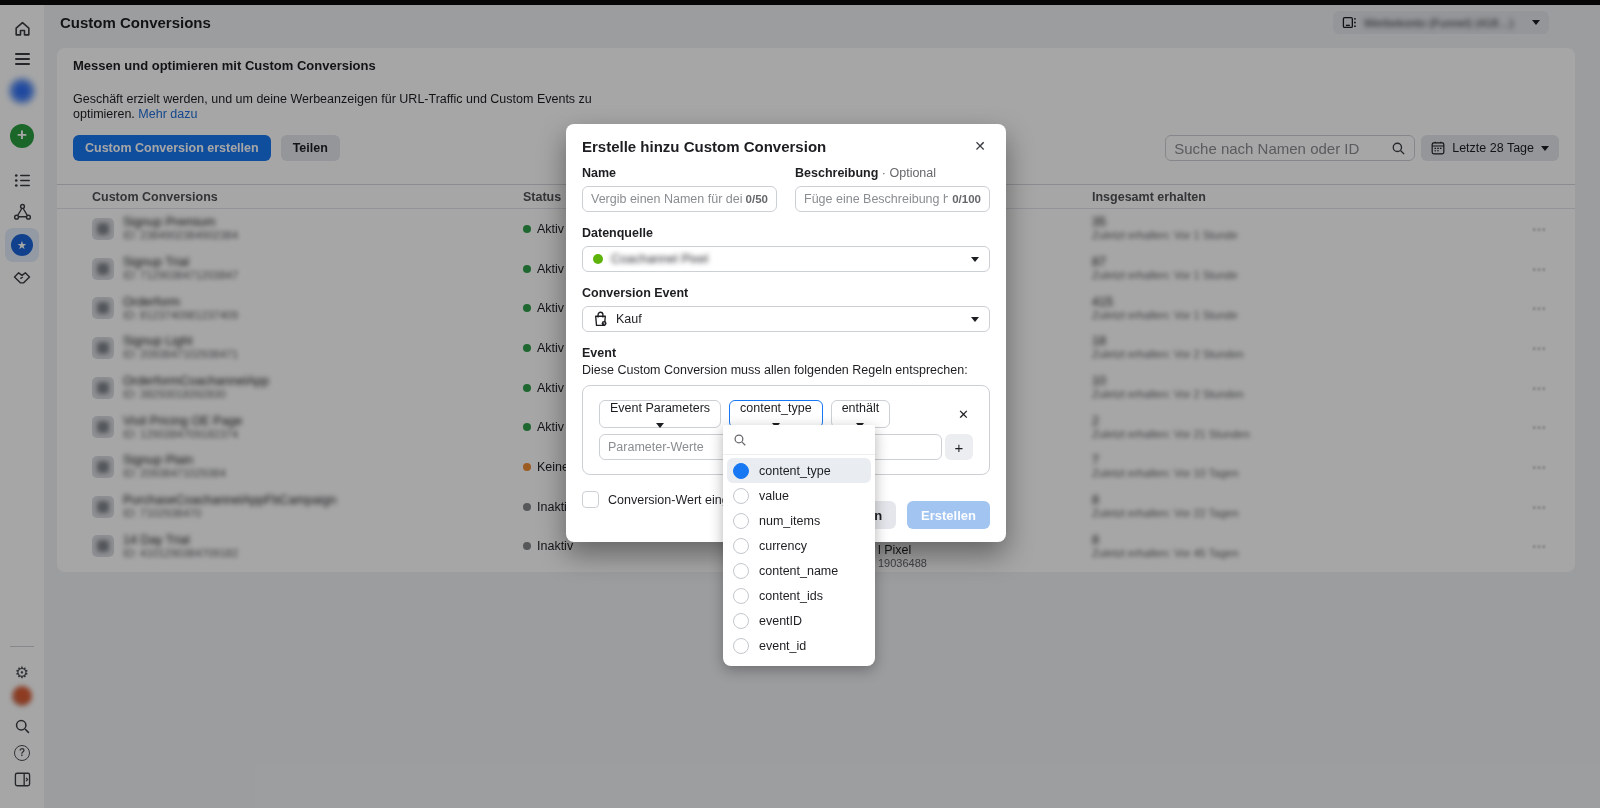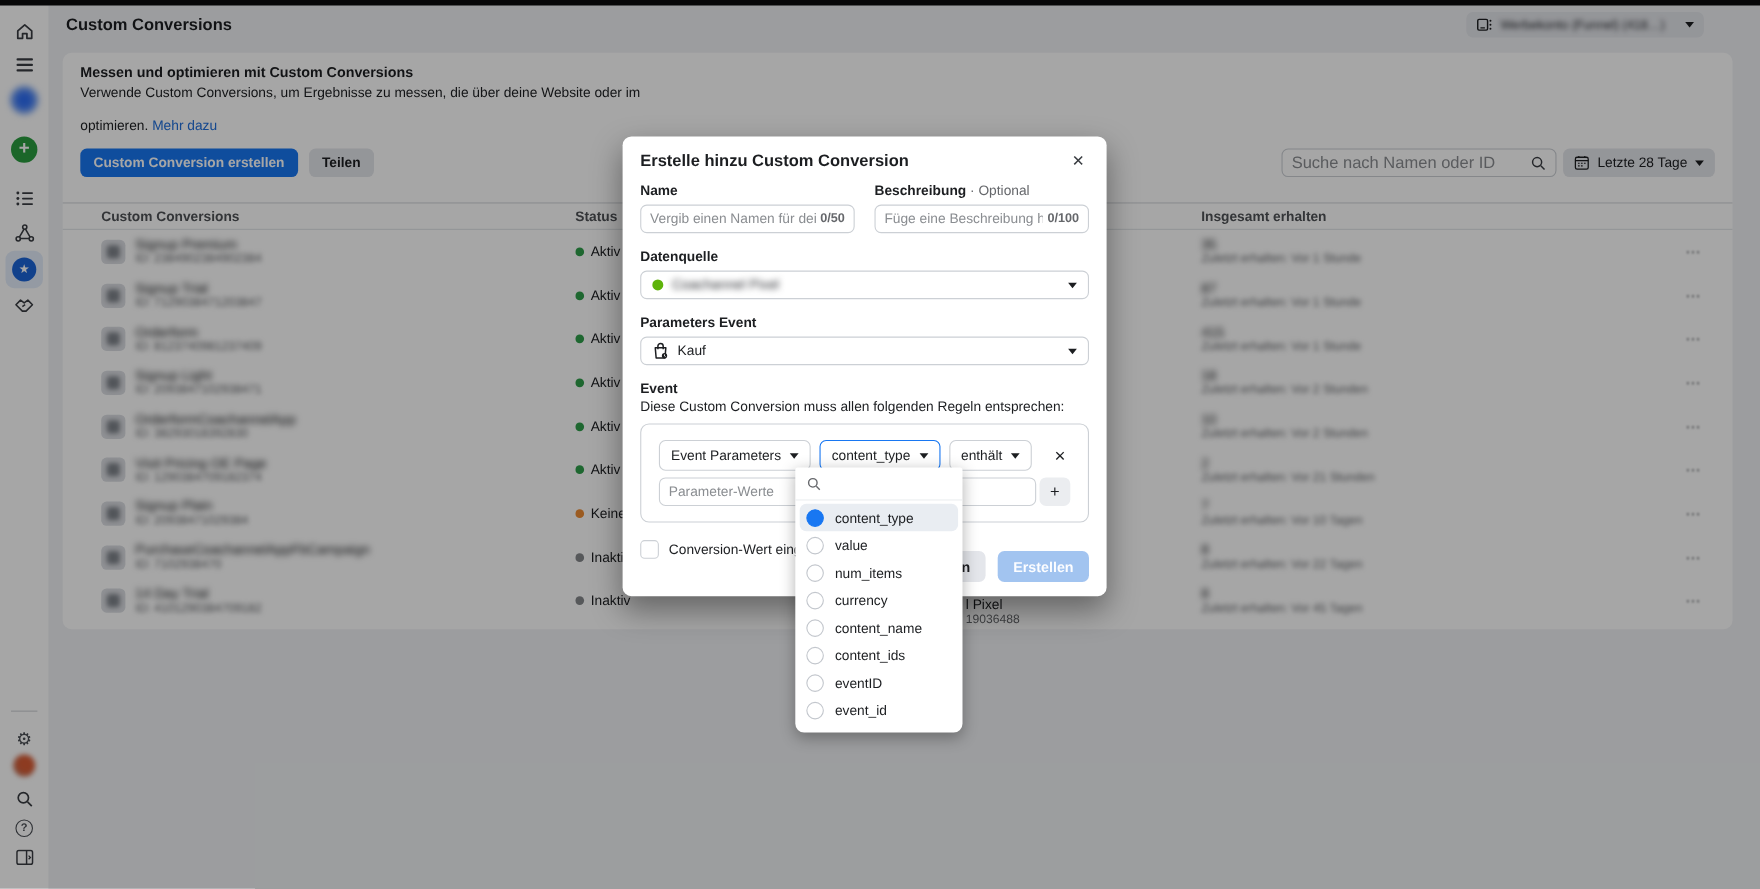--- a/index.html
+++ b/index.html
@@ -88,21 +88,21 @@
   .inputbox input::placeholder { color:#8a8d91; }
   .counter { font-size:11.5px; color:#65676b; flex:none;font-weight:bold; }
   .sec-label { font-weight:700; font-size:12.5px; margin-top:14px; }
   .selectbox { margin-top:6px; height:26px; border:1px solid #ccd0d5; border-radius:6px; display:flex; align-items:center; gap:8px; padding:0 10px; cursor:pointer; background:#fff; }
   .pixel-dot { width:10px; height:10px; border-radius:50%; background:#5eb30a; flex:none; }
   .sel-blur { filter:blur(2.7px); font-size:12.5px; color:#2c2e33; }
   .spacer { flex:1; }
   .rules-sub { font-size:12.5px; margin-top:3px; }
   .rules-box { margin-top:8px; border:1px solid #ccd0d5; border-radius:8px; padding:14px 16px; }
   .chip-row { display:flex; align-items:center; gap:8px; }
-  .chip { height:28px; border:1px solid #ccd0d5; border-radius:6px; display:flex; align-items:center; gap:8px; padding:0 10px; font-size:12.5px; cursor:pointer; background:#fff; white-space:nowrap; }
+  .chip { height:28px; border:1px solid #ccd0d5; border-radius:6px; display:flex; align-items:center; gap:8px; padding:0 10px; font-size:12.5px; cursor:pointer; background:#fff; white-space:nowrap;flex-direction:column; }
   .chip.active { border:1.5px solid #1877f2; }
   .chip .caret { border-top-width:5px; }
   .remove-x { margin-left:auto; font-size:13px; color:#1c1e21; cursor:pointer; padding:2px 4px; }
   .param-row { display:flex; align-items:center; gap:3px; margin-top:6px; }
   .param-row .inputbox { flex:1; }
   .plus-btn { width:28px; height:26px; background:#ebedf0; border:none; border-radius:6px; font-size:15px; color:#1c1e21; cursor:pointer; flex:none; }
   .cb-row { display:flex; align-items:center; gap:9px; margin-top:16px; }
   .cb { width:17px; height:17px; border:1px solid #ccd0d5; border-radius:4px; background:#fff; cursor:pointer; flex:none; }
   .cb-label { font-size:12.5px; white-space:nowrap; }
   .modal-footer { position:absolute; right:16px; bottom:13px; display:flex; gap:11px; }
@@ -216,22 +216,22 @@
       </g>
     </svg>
   <span class="blurtxt">Werbekonto (Funnel) (418…)</span>
   <span class="caret"></span>
 </div>
 
 <main class="card">
   <section class="intro">
     <h2>Messen und optimieren mit Custom Conversions</h2>
     <p>
-      <span>Verwende Custom Conversions, um Ergebnisse zu messen, die über deine Website oder im</span><br>
       <br>
+      <span>Geschäft erzielt werden, und um deine Werbeanzeigen für URL-Traffic und Custom Events zu</span><br>
       <span>optimieren.</span>
       <a class="link">Mehr dazu</a>
     </p>
   </section>
 
   <div class="actions">
     <div class="left-btns">
       <button class="btn btn-primary">Custom Conversion erstellen</button>
       <button class="btn btn-secondary">Teilen</button>
     </div>
@@ -495,21 +495,21 @@
   </div>
 
   <div class="sec-label">Datenquelle</div>
   <div class="selectbox">
     <span class="pixel-dot"></span>
     <span class="sel-blur">Coachannel Pixel</span>
     <span class="spacer"></span>
     <span class="caret"></span>
   </div>
 
-  <div class="sec-label">Parameters Event</div>
+  <div class="sec-label">Conversion Event</div>
   <div class="selectbox">
     <svg width="15" height="16" viewBox="0 0 18 20">
         <path d="M3 6.5h12l-1 11.5H4z" fill="none" stroke="#1c1e21" stroke-width="1.7" stroke-linejoin="round"></path>
         <path d="M6 8V4.5a3 3 0 0 1 6 0V8" fill="none" stroke="#1c1e21" stroke-width="1.7"></path>
         <circle cx="13.5" cy="15.5" r="3" fill="#1c1e21"></circle>
         <path d="M13.5 14v1.7l1.2.7" stroke="#fff" stroke-width="1"></path>
       </svg>
     <span>Kauf</span>
     <span class="spacer"></span>
     <span class="caret"></span>

